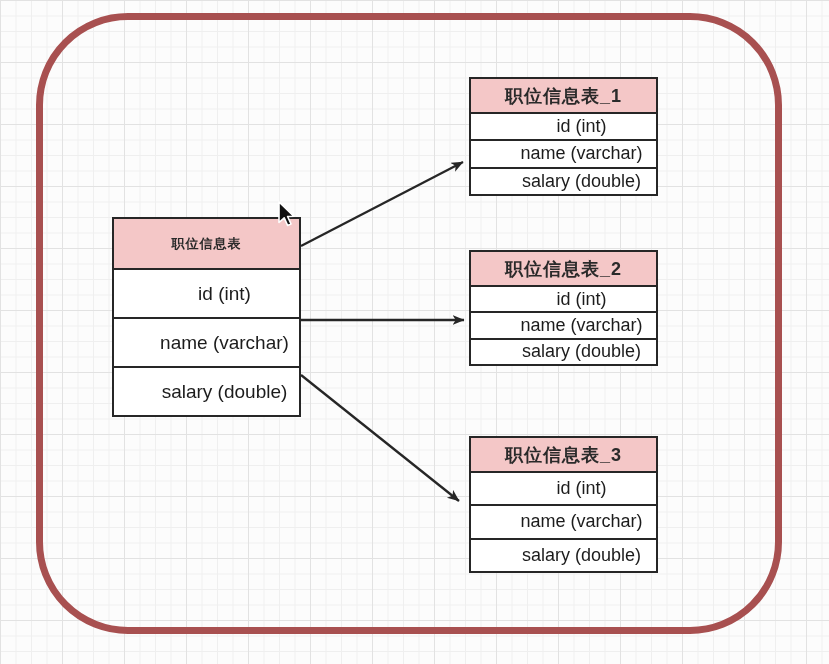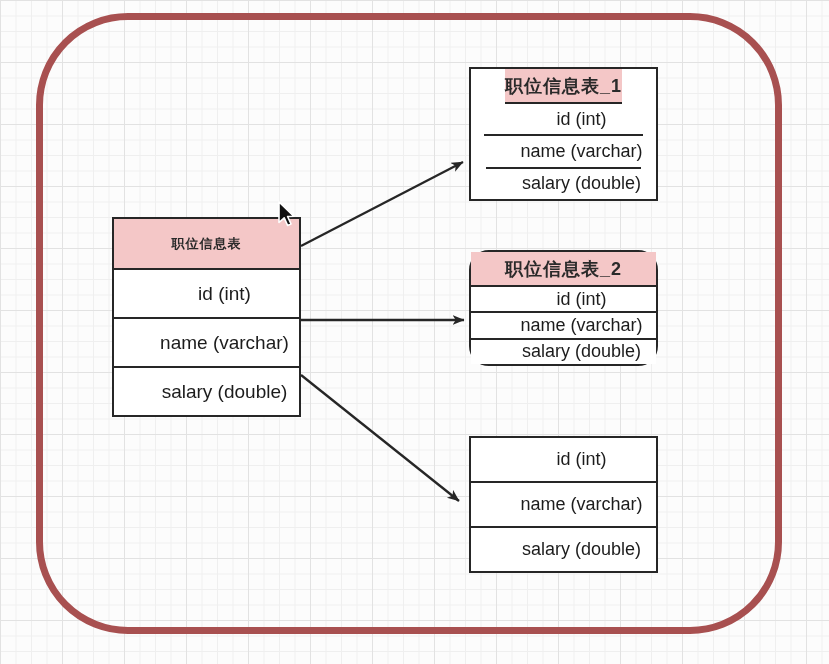--- a/index.html
+++ b/index.html
@@ -106,35 +106,36 @@
     <line x1="301" y1="375" x2="459" y2="501" marker-end="url(#ah)"></line>
   </svg>
 
   <div class="db-table main-table" style="left:112px; top:217px; width:189px; height:200px;">
     <div class="thead">职位信息表</div>
     <div class="trow">id (int)</div>
     <div class="trow">name (varchar)</div>
     <div class="trow">salary (double)</div>
   </div>
 
-  <div class="db-table sub-table" style="left:469px; top:67px; width:189px; height:134px;align-items:center;">
+  <div class="db-table sub-table" style="left:469px; top:77px; width:189px; height:119px;">
     <div class="thead">职位信息表_1</div>
     <div class="trow">id (int)</div>
     <div class="trow">name (varchar)</div>
     <div class="trow">salary (double)</div>
   </div>
 
-  <div class="db-table sub-table" style="left:469px; top:250px; width:189px; height:116px;border-radius:20px;">
+  <div class="db-table sub-table" style="left:469px; top:250px; width:189px; height:116px;">
     <div class="thead">职位信息表_2</div>
     <div class="trow">id (int)</div>
     <div class="trow">name (varchar)</div>
     <div class="trow">salary (double)</div>
   </div>
 
   <div class="db-table sub-table" style="left:469px; top:436px; width:189px; height:137px;">
+    <div class="thead">职位信息表_3</div>
     <div class="trow">id (int)</div>
     <div class="trow">name (varchar)</div>
     <div class="trow">salary (double)</div>
   </div>
 
   <svg class="cursor" width="26" height="30" viewBox="0 0 26 30">
     <path d="M5,2 L5,22.5 L10.2,17.8 L13.6,25.4 L17,23.9 L13.6,16.5 L20,16.3 Z" fill="#111111" stroke="#ffffff" stroke-width="1.6" stroke-linejoin="round"></path>
   </svg>
 
 </div>

